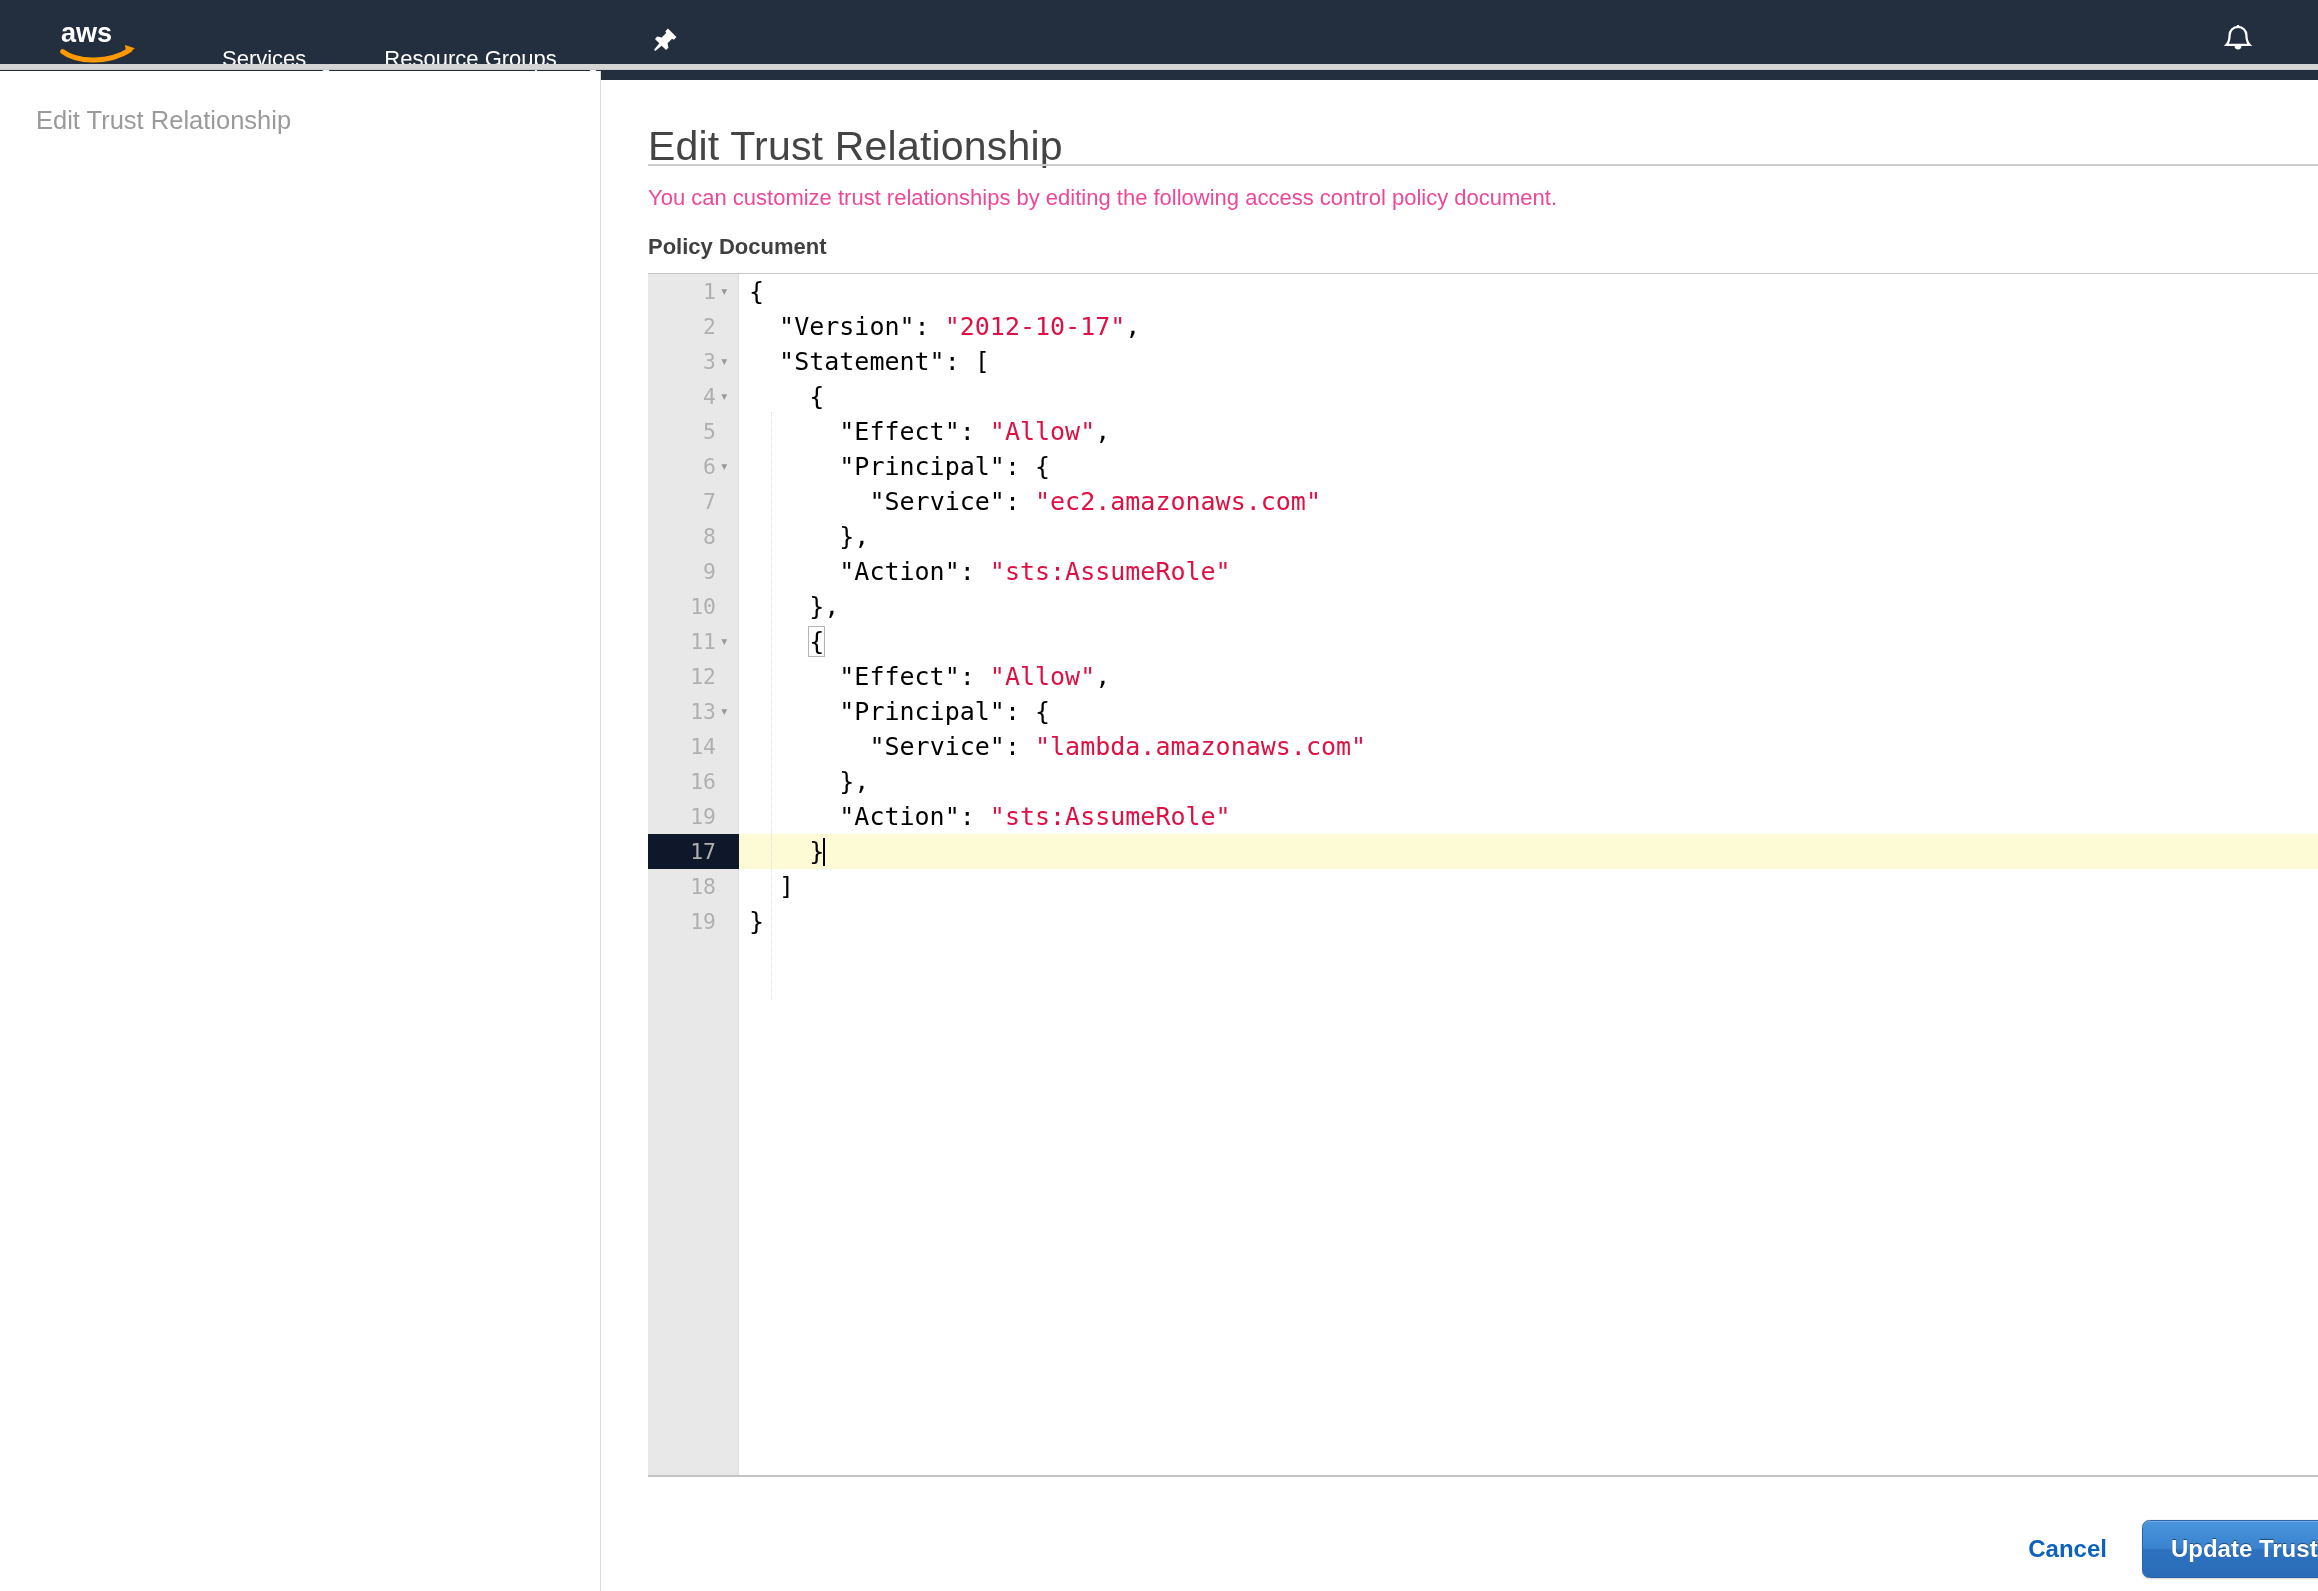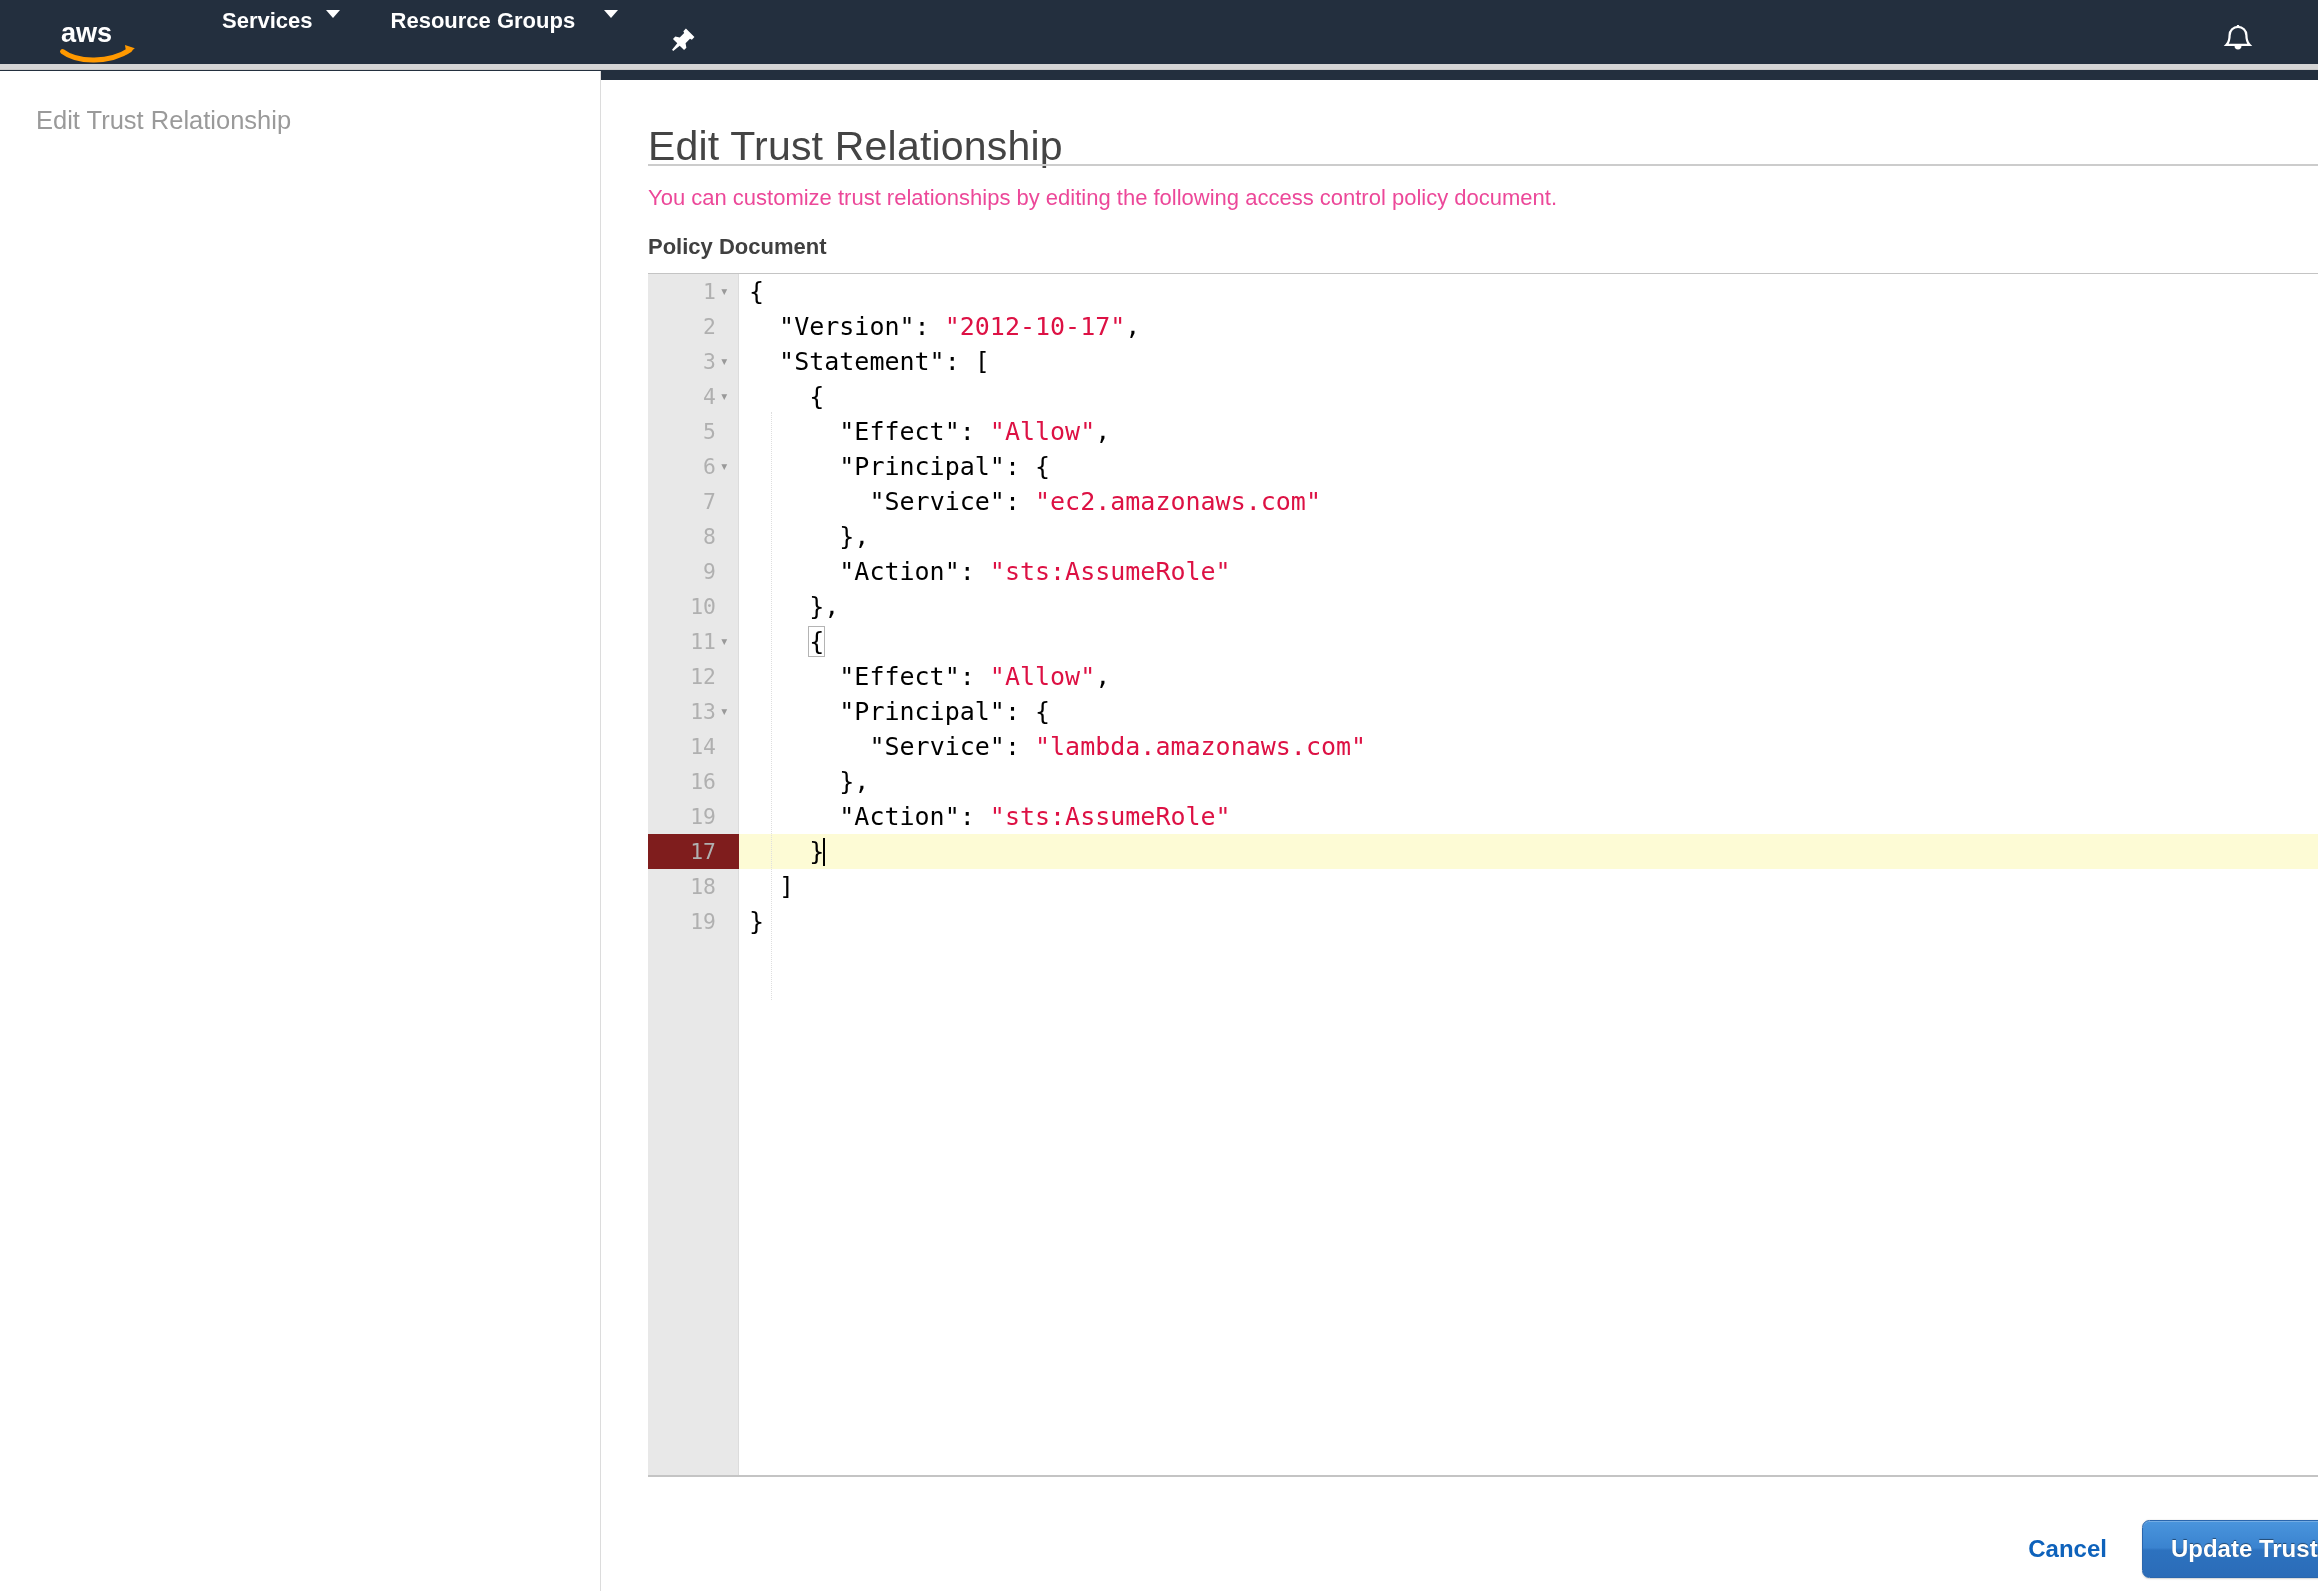--- a/index.html
+++ b/index.html
@@ -27,22 +27,22 @@
   .aws-logo {
     margin-left: 59px;
     width: 81px; height: 46px;
     position: relative;
     display: block;
   }
   .aws-logo svg { display:block; }
   .nav-item {
     color: #ffffff;
     font-size: 22px;
-    font-weight: bold;
-    display: flex; align-items: flex-start;
+    font-weight: normal;
+    display: flex; align-items: flex-end;
     height: 64px;
     cursor: pointer;
     white-space: nowrap;
   }
   #nav-services { margin-left: 82px; }
   #nav-resource-groups { margin-left: 51px; gap: 16px; }
   .caret {
     display: inline-block;
     margin-left: 13px;
     width: 0; height: 0;
@@ -141,21 +141,21 @@
     top: 0; left: 0;
     width: 100%; height: 100%;
   }
   .code-row {
     position: relative;
     height: 35px;
     display: flex;
     align-items: center;
     width: 100%;
   }
-  .code-row.active .gutter-cell { background: #7f1d1d; }
+  .code-row.active .gutter-cell { background: #0f172a; }
   .row-hl {
     position: absolute;
     top: 0; left: 91px; right: 0; bottom: 0;
     background: transparent;
   }
   .code-row.active .row-hl { background: #fdfbd5; }
   .gutter-cell {
     position: relative;
     z-index: 2;
     width: 91px; height: 35px;

